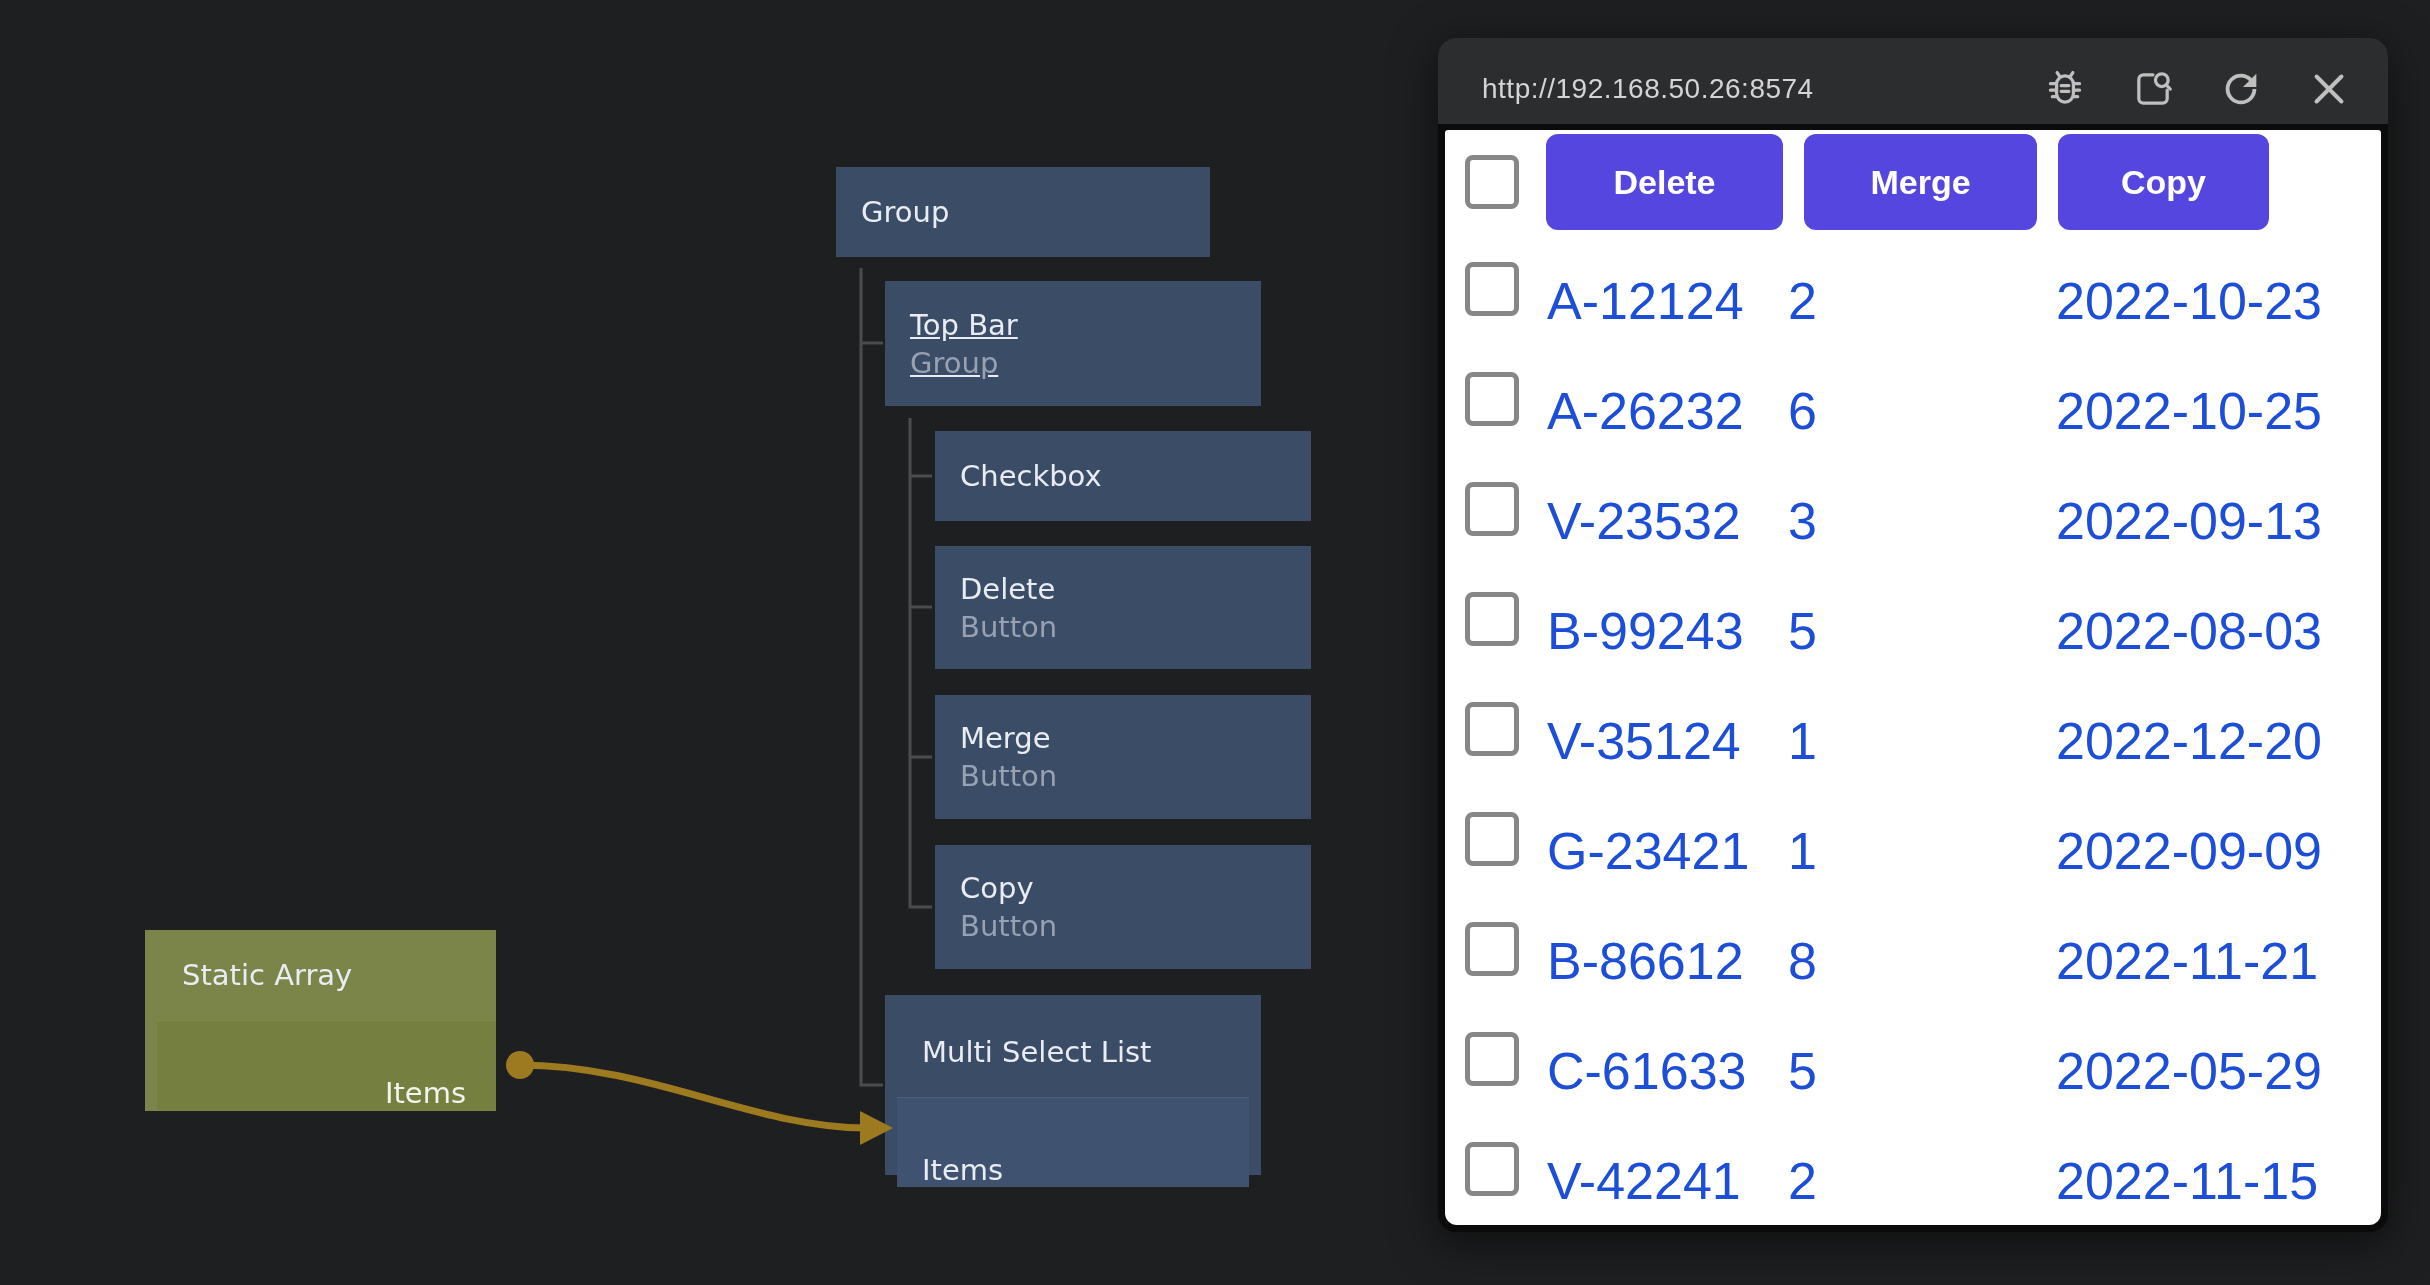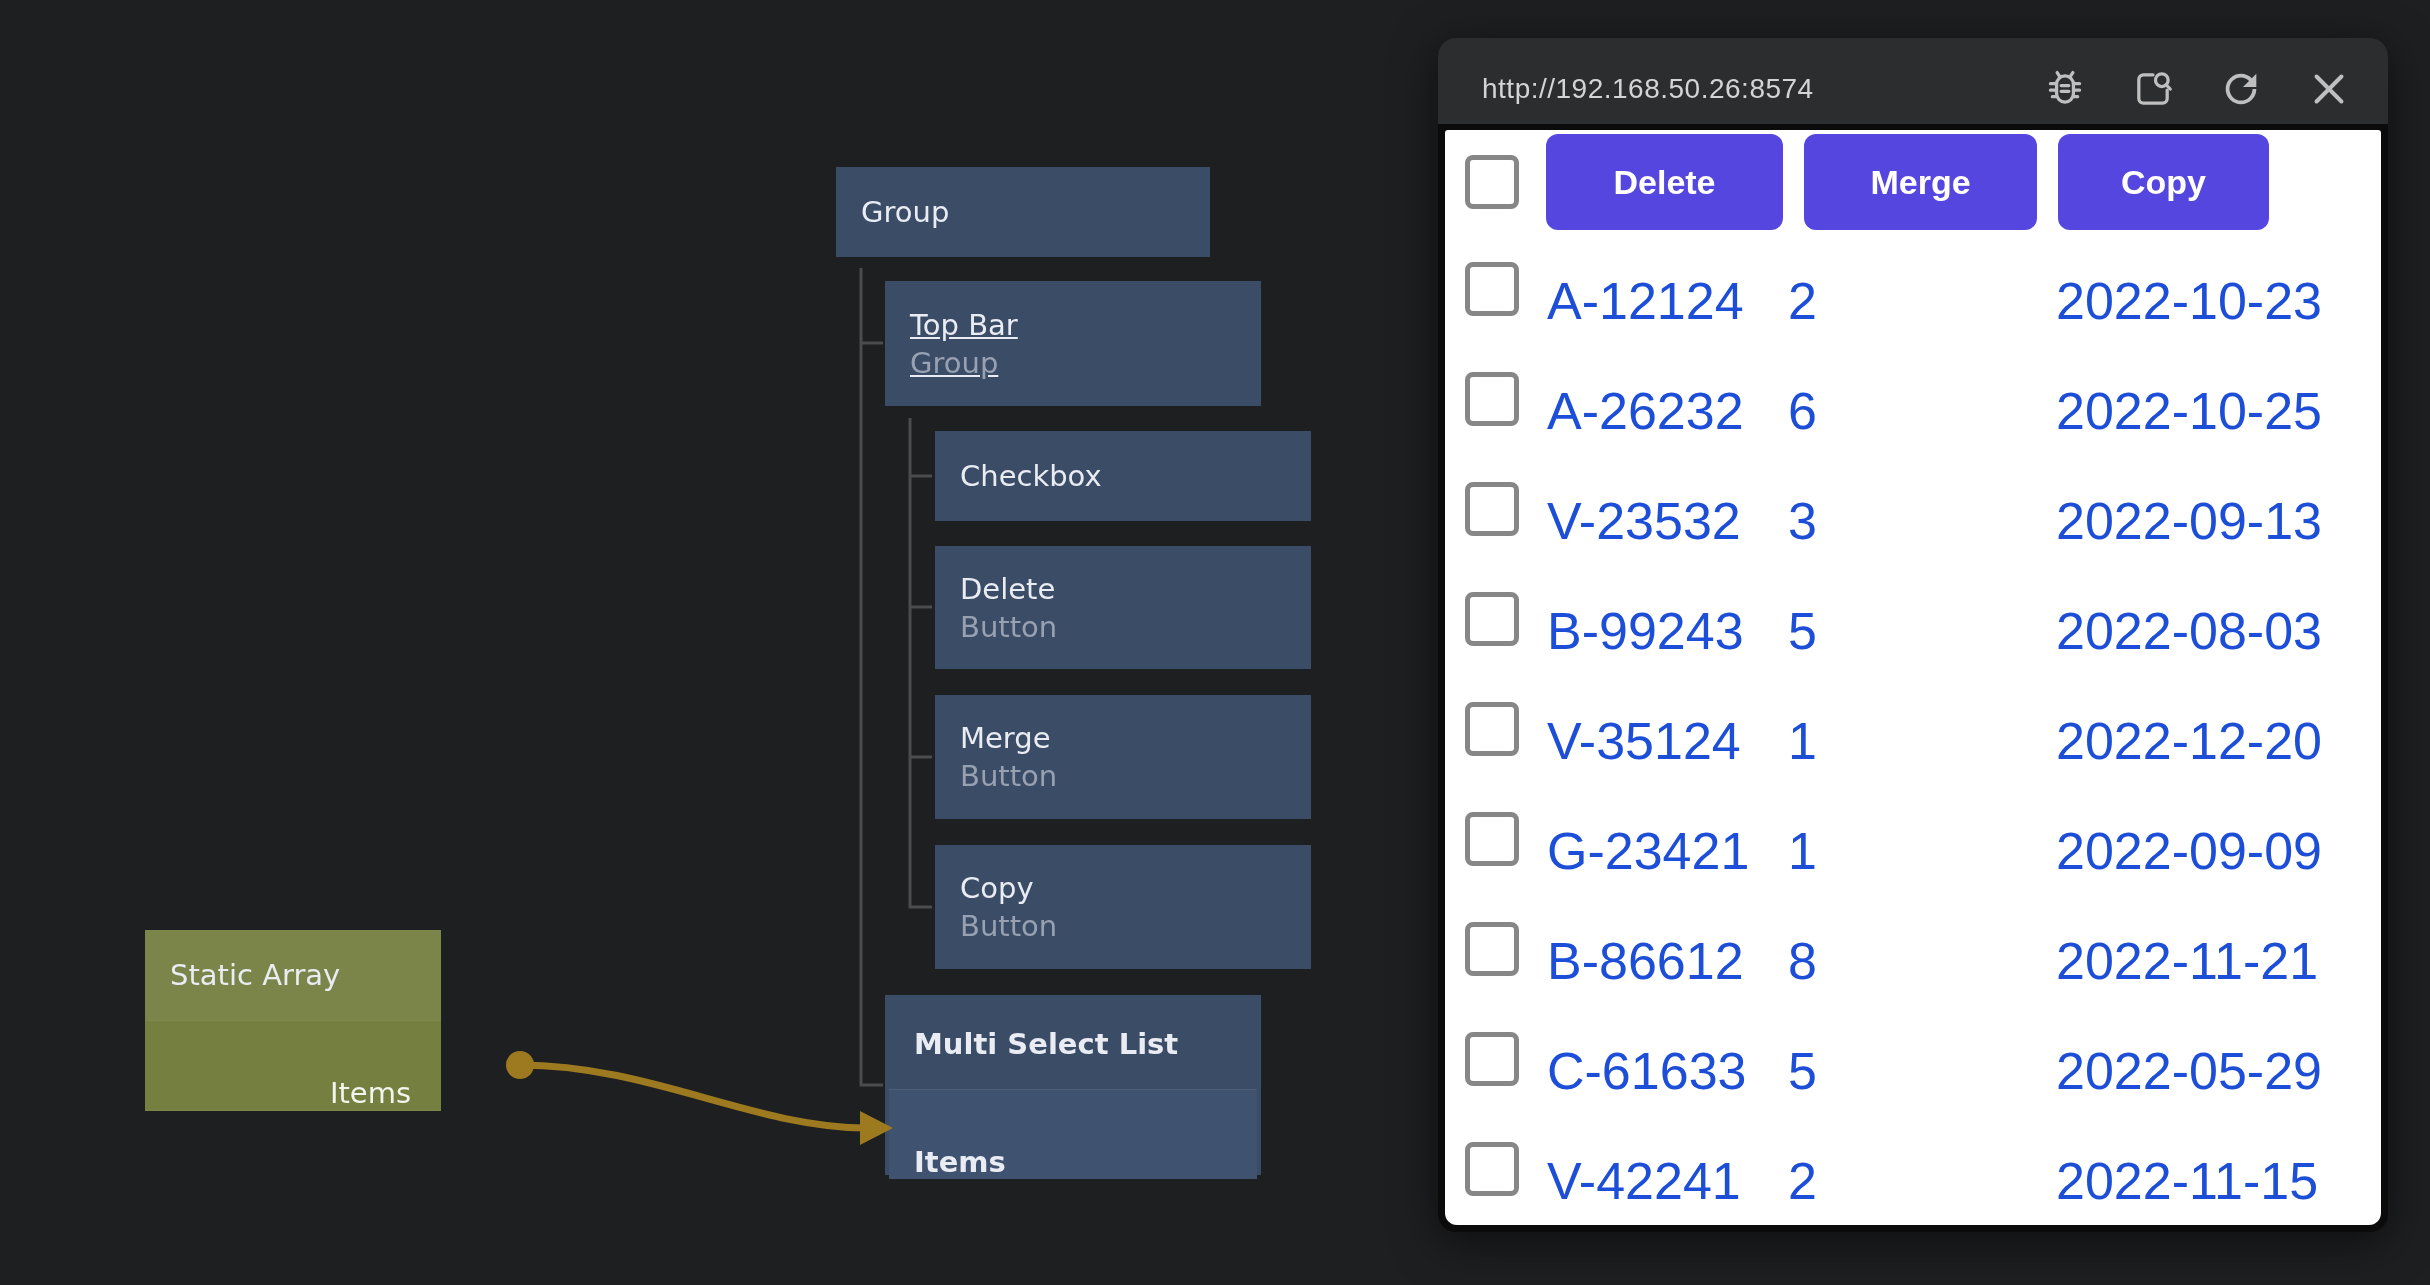--- a/index.html
+++ b/index.html
@@ -92,30 +92,30 @@
   <div class="node blue two" style="left:935px;top:695px;width:376px;height:124px;">
     <div class="ntitle">Merge</div>
     <div class="nsub">Button</div>
   </div>
 
   <div class="node blue two" style="left:935px;top:845px;width:376px;height:124px;">
     <div class="ntitle">Copy</div>
     <div class="nsub">Button</div>
   </div>
 
-  <div class="node blue msl" style="left:885px;top:995px;width:376px;height:180px;padding:4px;font-weight:bold;">
+  <div class="node blue msl" style="left:885px;top:995px;width:376px;height:180px;padding:12px;">
     <div class="nheader">
       <div class="ntitle">Multi Select List</div>
     </div>
     <div class="nportrow">
       <div class="ntitle">Items</div>
     </div>
   </div>
 
-  <div class="node olive" style="left:145px;top:930px;width:296px;height:181px;">
+  <div class="node olive" style="left:145px;top:930px;width:351px;height:181px;padding-left:12px;">
     <div class="nheader">
       <div class="ntitle">Static Array</div>
     </div>
     <div class="nportrow">
       <span class="portlabel">Items</span>
     </div>
   </div>
 
   <svg class="overlay" width="2430" height="1285" viewBox="0 0 2430 1285">
 

